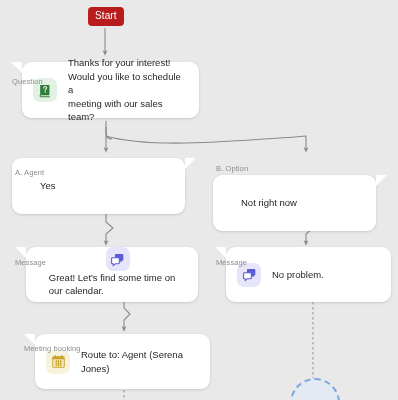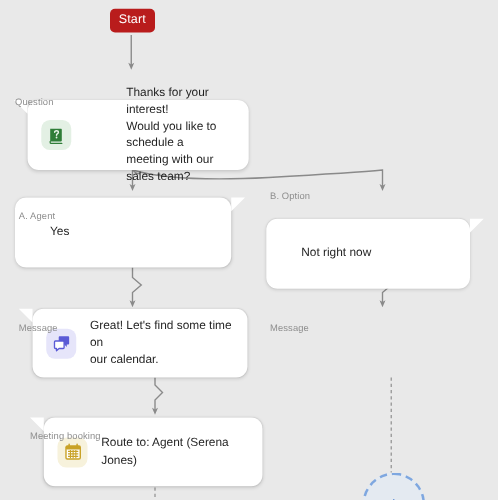--- a/index.html
+++ b/index.html
@@ -152,57 +152,66 @@
     <path d="M124,302 L124,308 L130,314 L124,320 L124,329" stroke="#8a8a8a" stroke-width="1.1" fill="none" marker-end="url(#arrow)"></path>
 
     <path d="M313,302 L313,378" stroke="#9a9a9a" stroke-width="1.1" fill="none" stroke-dasharray="2.5 2.5"></path>
 
     <path d="M124,390 L124,400" stroke="#9a9a9a" stroke-width="1.1" fill="none" stroke-dasharray="2.5 2.5"></path>
   </svg>
 
   <div class="start-pill">Start</div>
 
   <div class="node-label" style="left:12px; top:57px;">Question</div>
-  <div class="card tail-left" style="left:22px; top:80px; width:177px; height:56px;gap:33px;">
+  <div class="card tail-left" style="left:22px; top:62px; width:177px; height:56px;">
     <div class="card-icon icon-question">
       <svg width="15" height="15" viewBox="0 0 16 16" aria-hidden="true">
         <path d="M2.3 2.2h9.1c0.45 0 0.8 0.35 0.8 0.8v9.2c0 0.45-0.35 0.8-0.8 0.8h-9.1z" fill="#2f7d38"></path>
         <path d="M2.3 13v0.9c0 0.4 0.33 0.73 0.73 0.73h9.17" stroke="#2f7d38" stroke-width="1.1" fill="none" stroke-linecap="round"></path>
         <path d="M6.1 5.2c0-0.85 0.72-1.45 1.6-1.45 0.9 0 1.6 0.58 1.6 1.4 0 0.72-0.42 1.02-0.95 1.38-0.45 0.3-0.62 0.52-0.62 0.95v0.3" stroke="#e3f0e4" stroke-width="1.25" fill="none" stroke-linecap="round"></path>
         <circle cx="7.72" cy="9.6" r="0.78" fill="#e3f0e4"></circle>
       </svg>
     </div>
     <div class="card-text">Thanks for your interest!
 Would you like to schedule a
 meeting with our sales team?</div>
   </div>
 
   <div class="node-label" style="left:15px; top:148px;">A. Agent</div>
   <div class="card tail-right" style="left:12px; top:158px; width:173px; height:56px;">
     <div class="card-text no-icon">Yes</div>
   </div>
 
-  <div class="node-label" style="left:216px; top:132px;text-align:right;">B. Option</div>
+  <div class="node-label" style="left:216px; top:144px;text-align:right;">B. Option</div>
   <div class="card tail-right" style="left:213px; top:175px; width:163px; height:56px;">
     <div class="card-text no-icon">Not right now</div>
   </div>
 
   <div class="node-label" style="left:15px; top:238px;">Message</div>
-  <div class="card tail-left" style="left:26px; top:247px; width:172px; height:55px;">
+  <div class="card tail-left" style="left:26px; top:247px; width:172px; height:55px;flex-direction:column;">
     <div class="card-icon icon-message">
       <svg width="15" height="15" viewBox="0 0 16 16" aria-hidden="true">
         <path d="M6.2 2.1h7.1c0.5 0 0.9 0.4 0.9 0.9v5.3c0 0.5-0.4 0.9-0.9 0.9h-1.1v2.1l-2.1-2.1H6.2c-0.5 0-0.9-0.4-0.9-0.9V3c0-0.5 0.4-0.9 0.9-0.9z" fill="#5b5bd6"></path>
         <path d="M2.5 6.2h6.6c0.45 0 0.8 0.35 0.8 0.8v4.8c0 0.45-0.35 0.8-0.8 0.8H5.6l-2.2 2.0v-2.0h-0.9c-0.45 0-0.8-0.35-0.8-0.8V7c0-0.45 0.35-0.8 0.8-0.8z" fill="#ffffff" stroke="#5b5bd6" stroke-width="1.15" stroke-linejoin="round"></path>
       </svg>
     </div>
     <div class="card-text">Great! Let's find some time on
 our calendar.</div>
   </div>
 
   <div class="node-label" style="left:216px; top:238px;">Message</div>
+  <div class="card tail-left" style="left:226px; top:247px; width:165px; height:55px;">
+    <div class="card-icon icon-message">
+      <svg width="15" height="15" viewBox="0 0 16 16" aria-hidden="true">
+        <path d="M6.2 2.1h7.1c0.5 0 0.9 0.4 0.9 0.9v5.3c0 0.5-0.4 0.9-0.9 0.9h-1.1v2.1l-2.1-2.1H6.2c-0.5 0-0.9-0.4-0.9-0.9V3c0-0.5 0.4-0.9 0.9-0.9z" fill="#5b5bd6"></path>
+        <path d="M2.5 6.2h6.6c0.45 0 0.8 0.35 0.8 0.8v4.8c0 0.45-0.35 0.8-0.8 0.8H5.6l-2.2 2.0v-2.0h-0.9c-0.45 0-0.8-0.35-0.8-0.8V7c0-0.45 0.35-0.8 0.8-0.8z" fill="#ffffff" stroke="#5b5bd6" stroke-width="1.15" stroke-linejoin="round"></path>
+      </svg>
+    </div>
+    <div class="card-text">No problem.</div>
+  </div>
 
   <div class="node-label" style="left:24px; top:324px;text-align:right;">Meeting booking</div>
   <div class="card tail-left" style="left:35px; top:334px; width:175px; height:55px;">
     <div class="card-icon icon-calendar">
       <svg width="15" height="15" viewBox="0 0 16 16" aria-hidden="true">
         <rect x="1.9" y="3.0" width="12.2" height="11.1" rx="1.1" fill="#ffffff" stroke="#c9a227" stroke-width="1.2"></rect>
         <rect x="1.9" y="3.0" width="12.2" height="2.9" rx="1.1" fill="#c9a227"></rect>
         <path d="M4.6 1.6v2.0 M11.4 1.6v2.0" stroke="#c9a227" stroke-width="1.3" stroke-linecap="round"></path>
         <path d="M3.6 7.6h8.8 M3.6 9.7h8.8 M3.6 11.8h8.8" stroke="#c9a227" stroke-width="0.95"></path>
         <path d="M5.7 6.4v7.0 M8.0 6.4v7.0 M10.3 6.4v7.0" stroke="#c9a227" stroke-width="0.95"></path>

